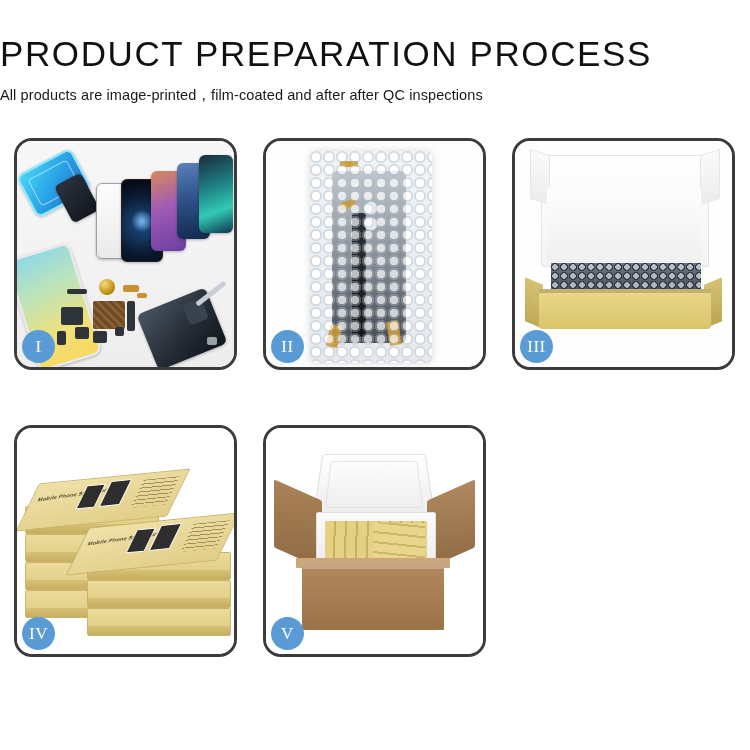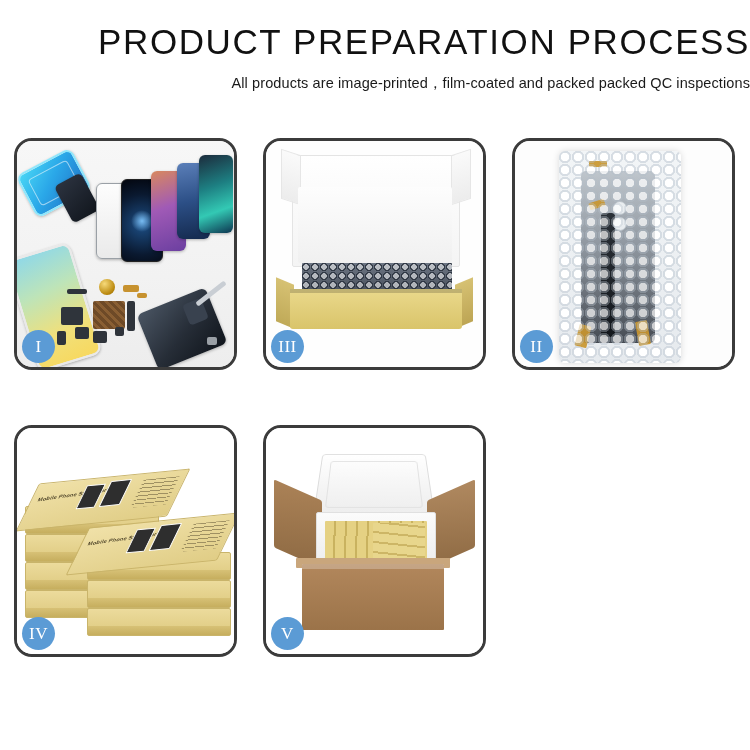--- a/index.html
+++ b/index.html
@@ -5,21 +5,21 @@
   html,body{margin:0;padding:0;}
   body{
     width:750px;height:750px;
     background:#ffffff;
     font-family:"Liberation Sans", sans-serif;
     overflow:hidden;
   }
   .page{position:relative;width:750px;height:750px;}
 
   
-  .header{text-align:right;padding-top:24px;}
+  .header{text-align:left;padding-top:36px;}
   .title{
     font-size:35px;
     letter-spacing:1.6px;
     font-weight:400;
     color:#111111;
     line-height:1.05;
     white-space:nowrap;
   }
   .subtitle{
     font-size:14.5px;
@@ -344,21 +344,21 @@
   }
   .c6-tab{position:absolute;background:rgba(120,92,62,.45);border-radius:1px;}
 </style>
 </head>
 <body>
 
 <div class="page">
 
   <div class="header">
     <div class="title">PRODUCT PREPARATION PROCESS</div>
-    <div class="subtitle">All products are image-printed，film-coated and packed packed QC inspections</div>
+    <div class="subtitle">All products are image-printed，film-coated and after after QC inspections</div>
   </div>
 
   <div class="grid">
 
     <div class="panel">
       <div class="panel-inner">
         <div class="stage p1">
           <div class="ph ph-film"></div>
           <div class="ph ph-dark"></div>
           <div class="ph ph-glass"></div>
@@ -378,34 +378,20 @@
           <div class="chip" style="left:40px;top:190px;width:9px;height:14px;"></div>
           <div class="chip" style="left:76px;top:190px;width:14px;height:12px;"></div>
           <div class="chip" style="left:98px;top:186px;width:9px;height:9px;"></div>
           <div class="chip" style="left:110px;top:160px;width:8px;height:30px;"></div>
           <div class="chip-flex" style="left:120px;top:152px;width:10px;height:5px;"></div>
           <div class="tweezer" style="left:176px;top:150px;"></div>
           <div class="chip" style="left:190px;top:196px;width:10px;height:8px;background:#9aa0a6;"></div>
         </div>
       </div>
       <div class="badge">I</div>
-    </div>
-
-    <div class="panel">
-      <div class="panel-inner">
-        <div class="stage p3">
-          <div class="box3-lid"></div>
-          <div class="box3-foam"></div>
-          <div class="box3-wrap"></div>
-          <div class="box3-lside"></div>
-          <div class="box3-rside"></div>
-          <div class="box3-front"></div>
-        </div>
-      </div>
-      <div class="badge">III</div>
     </div>
 
     <div class="panel">
       <div class="panel-inner">
         <div class="stage p2">
           <div class="bubble-bag">
             <div class="inner-part"></div>
             <div class="flex-strip"></div>
             <div class="ctr" style="top:50px;"></div>
             <div class="ctr" style="top:66px;"></div>
@@ -415,20 +401,34 @@
             <div class="tape" style="left:78px;top:170px;width:12px;height:24px;transform:rotate(-10deg);"></div>
             <div class="bubble-ovl"></div>
           </div>
         </div>
       </div>
       <div class="badge">II</div>
     </div>
 
     <div class="panel">
       <div class="panel-inner">
+        <div class="stage p3">
+          <div class="box3-lid"></div>
+          <div class="box3-foam"></div>
+          <div class="box3-wrap"></div>
+          <div class="box3-lside"></div>
+          <div class="box3-rside"></div>
+          <div class="box3-front"></div>
+        </div>
+      </div>
+      <div class="badge">III</div>
+    </div>
+
+    <div class="panel">
+      <div class="panel-inner">
         <div class="stage p4">
           <div class="stack">
 
             <div class="sbox" style="left:0px;  top:52px;">
                 <span class="face"></span>
               </div>
             <div class="sbox" style="left:0px;  top:80px;">
                 <span class="face"></span>
               </div>
             <div class="sbox" style="left:0px;  top:108px;">

